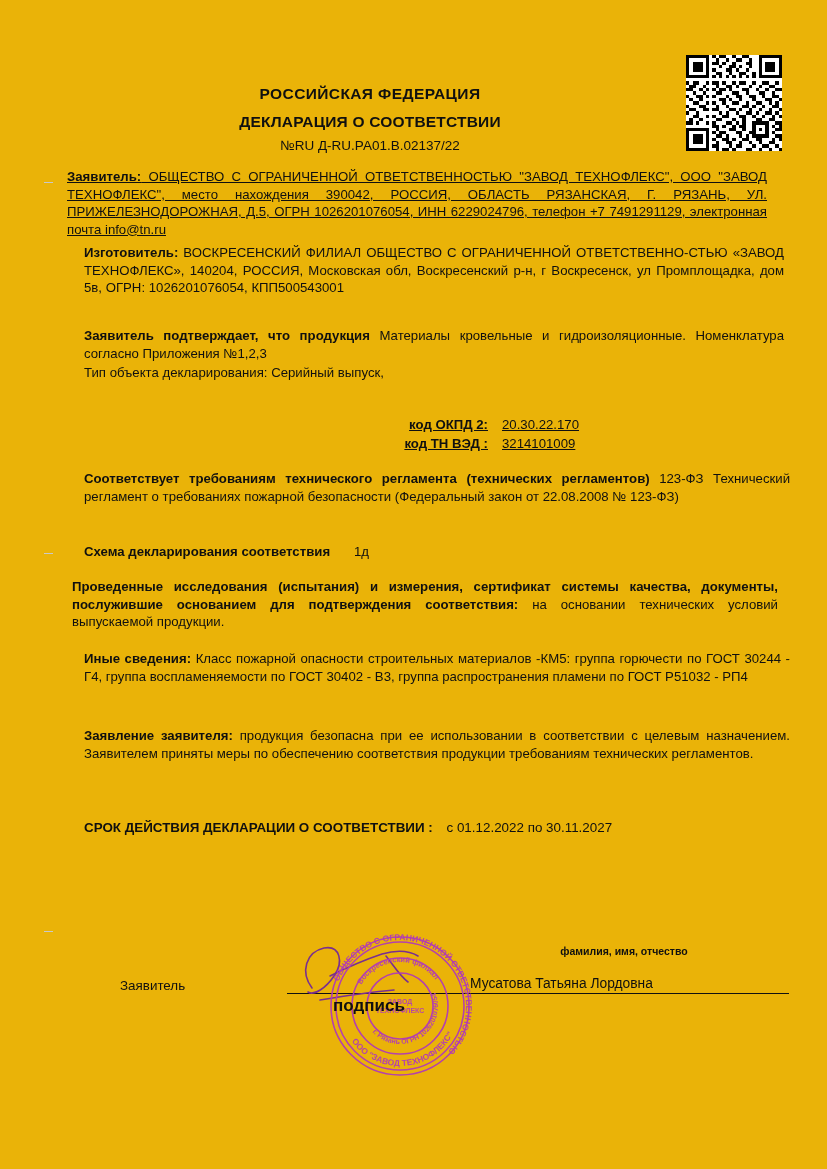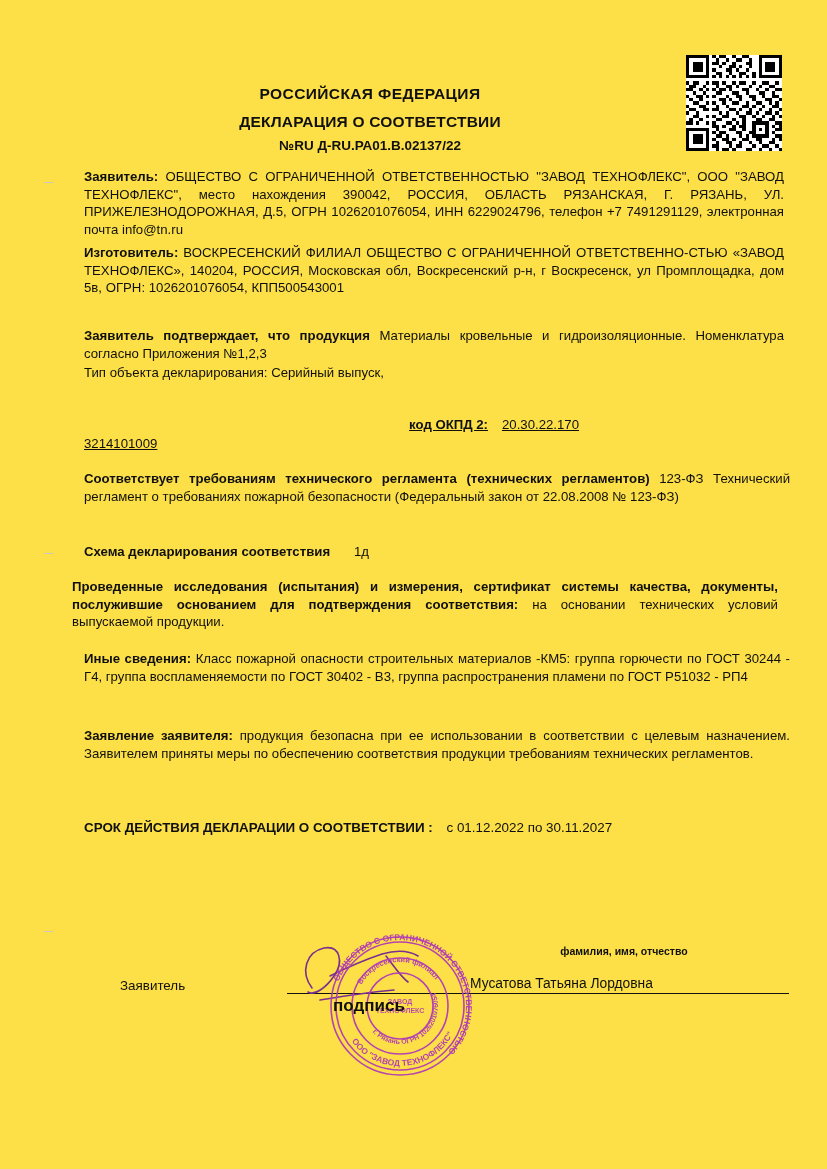--- a/index.html
+++ b/index.html
@@ -12,21 +12,21 @@
     height: 1169px;
     position: relative;
     font-family: "Liberation Sans", sans-serif;
     color: #101010;
     overflow: hidden;
   }
   .page {
     position: relative;
     width: 827px;
     height: 1169px;
-    background: #fde047;
+    background: #eab308;
   }
 
   
   .qr-wrap {
     position: absolute;
     top: 55px;
     left: 686px;
     width: 96px;
     height: 96px;
   }
@@ -53,33 +53,33 @@
     font-weight: bold;
     letter-spacing: 0.2px;
   }
   .doc-number {
     position: absolute;
     top: 138px;
     left: 80px;
     width: 580px;
     text-align: center;
     font-size: 13.5px;
-    font-weight: bold;
+    font-weight: normal;
   }
 
   
   .block {
     position: absolute;
     font-size: 13.2px;
     line-height: 17.5px;
     text-align: justify;
   }
   .block b { font-weight: bold; }
 
-  #applicant-block   { top: 168px; left: 84px; width: 700px; }
+  #applicant-block   { top: 168px; left: 67px; width: 700px; text-decoration: underline; }
   #maker-block       { top: 244px; left: 84px; width: 700px; }
   #product-block     { top: 327px; left: 84px; width: 700px; }
   #reglament-block   { top: 470px; left: 84px; width: 706px; }
   #scheme-block      { top: 543px; left: 84px; width: 706px; }
   #research-block    { top: 578px; left: 72px; width: 706px; }
   #other-block       { top: 650px; left: 84px; width: 706px; }
   #statement-block   { top: 715px; left: 84px; width: 706px; margin-top: 12px; }
 
   
   .codes {
@@ -427,20 +427,21 @@
     <b>Заявитель подтверждает, что продукция</b><span> Материалы кровельные и гидроизоляционные.   Номенклатура согласно Приложения №1,2,3</span>
     <div style="margin-top:2px">Тип объекта декларирования: Серийный выпуск,</div>
   </div>
 
   <div class="codes">
     <div class="codes-row">
       <div class="codes-label">код ОКПД 2:</div>
       <div class="codes-value">20.30.22.170</div>
     </div>
     <div class="codes-row">
+      <div class="codes-label">код ТН ВЭД :</div>
       <div class="codes-value">3214101009</div>
     </div>
   </div>
 
   <div class="block" id="reglament-block">
     <b>Соответствует требованиям технического регламента (технических регламентов)</b><span> 123-ФЗ Технический регламент о требованиях пожарной безопасности (Федеральный закон от 22.08.2008 № 123-ФЗ)</span>
   </div>
 
   <div class="block" id="scheme-block">
     <div class="scheme-row">

